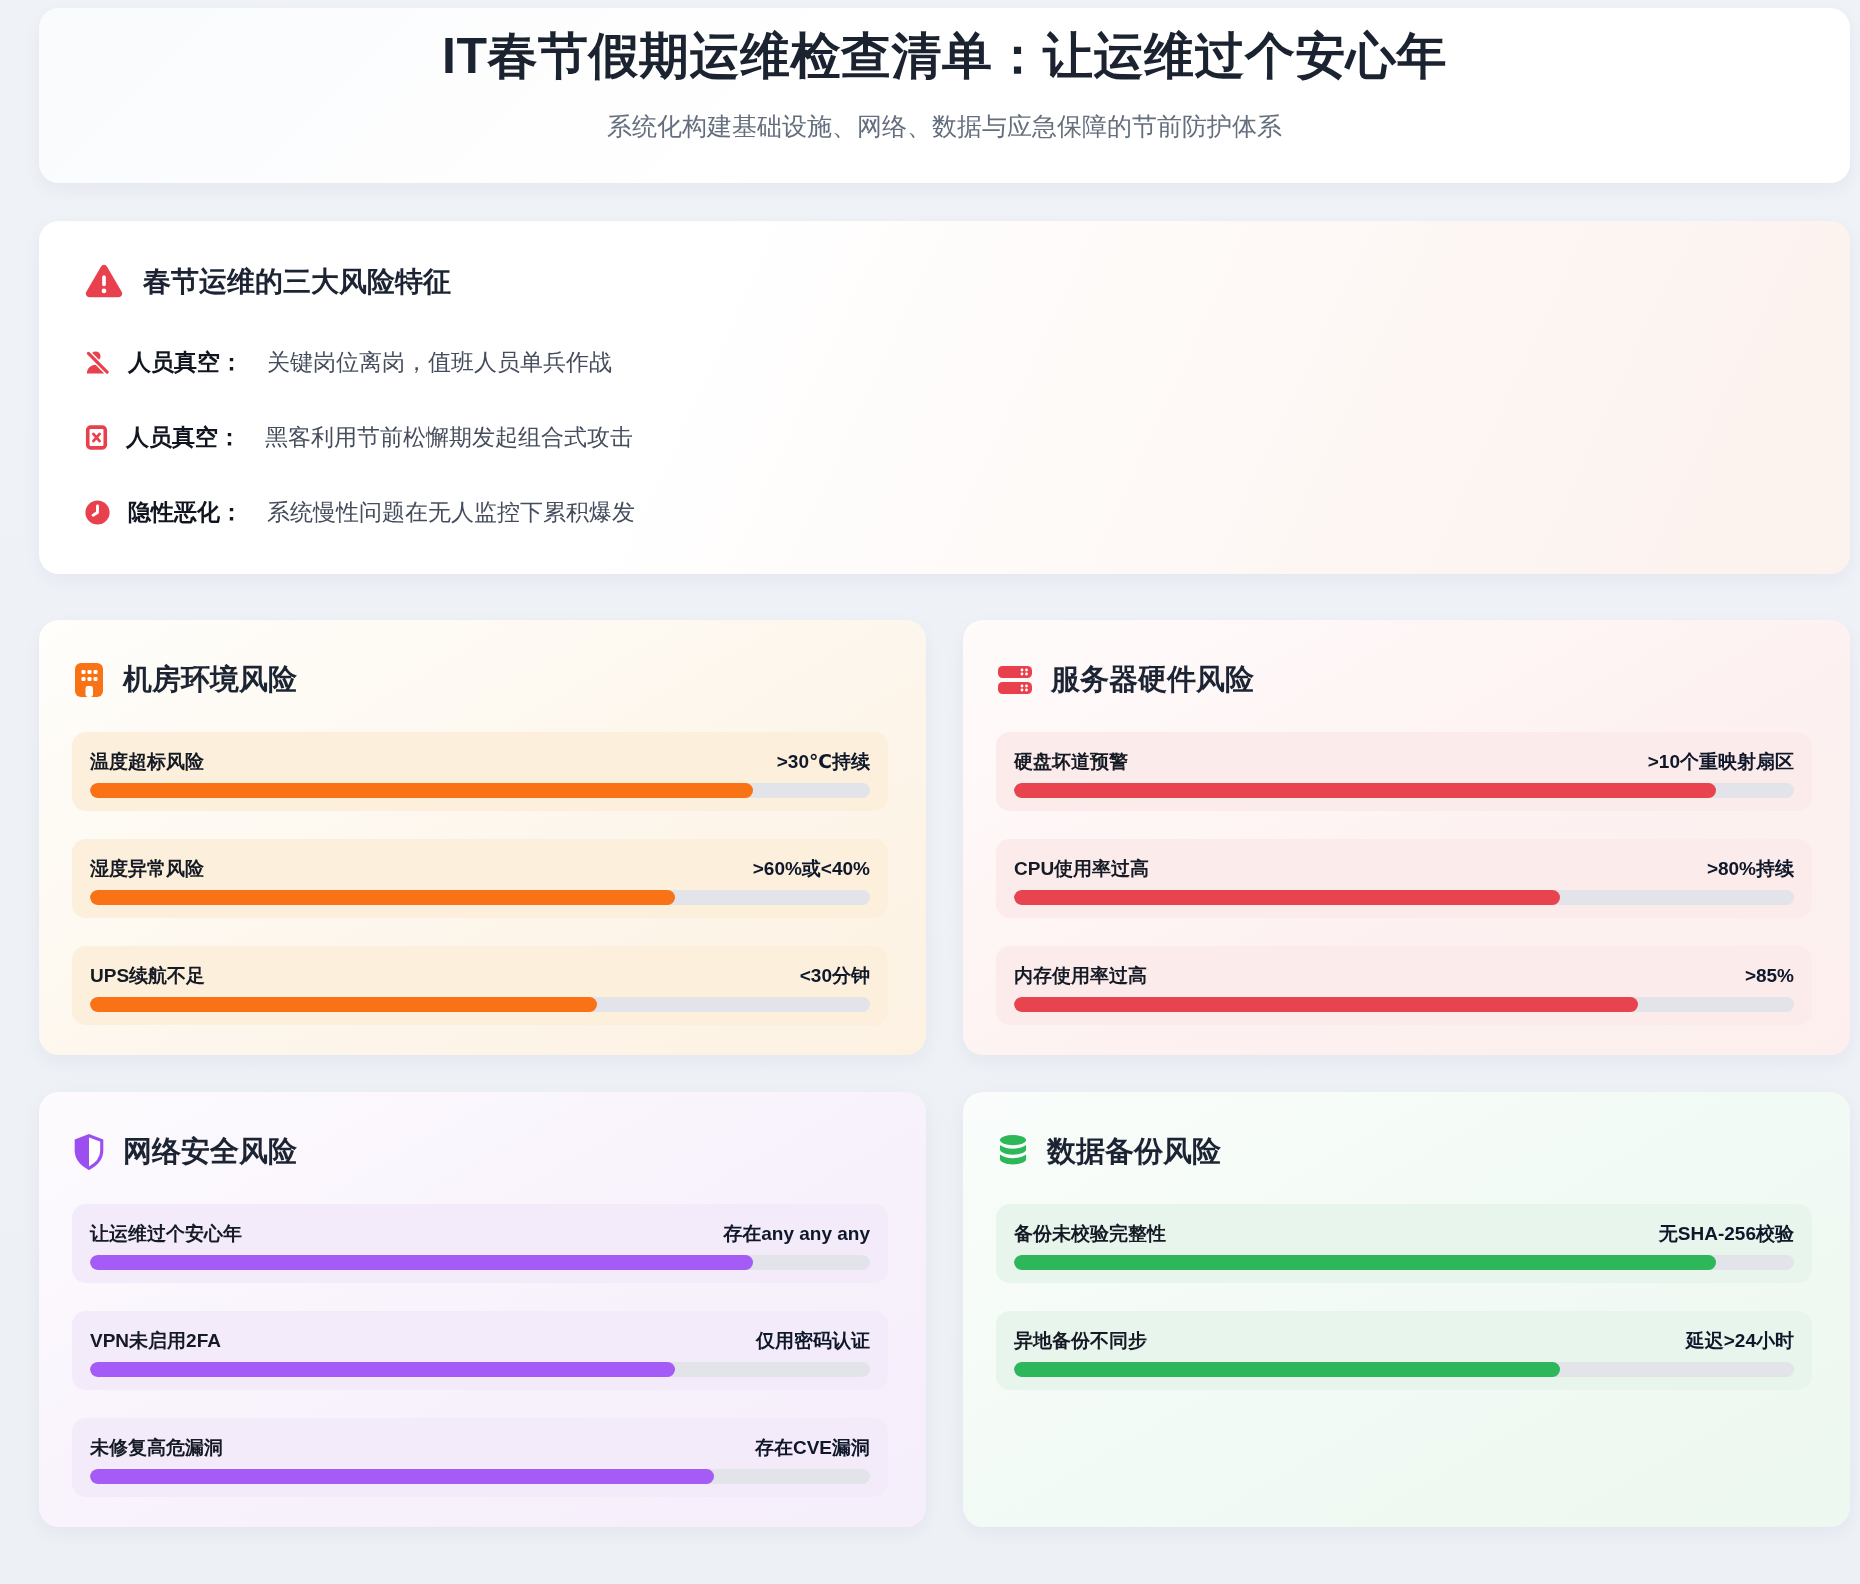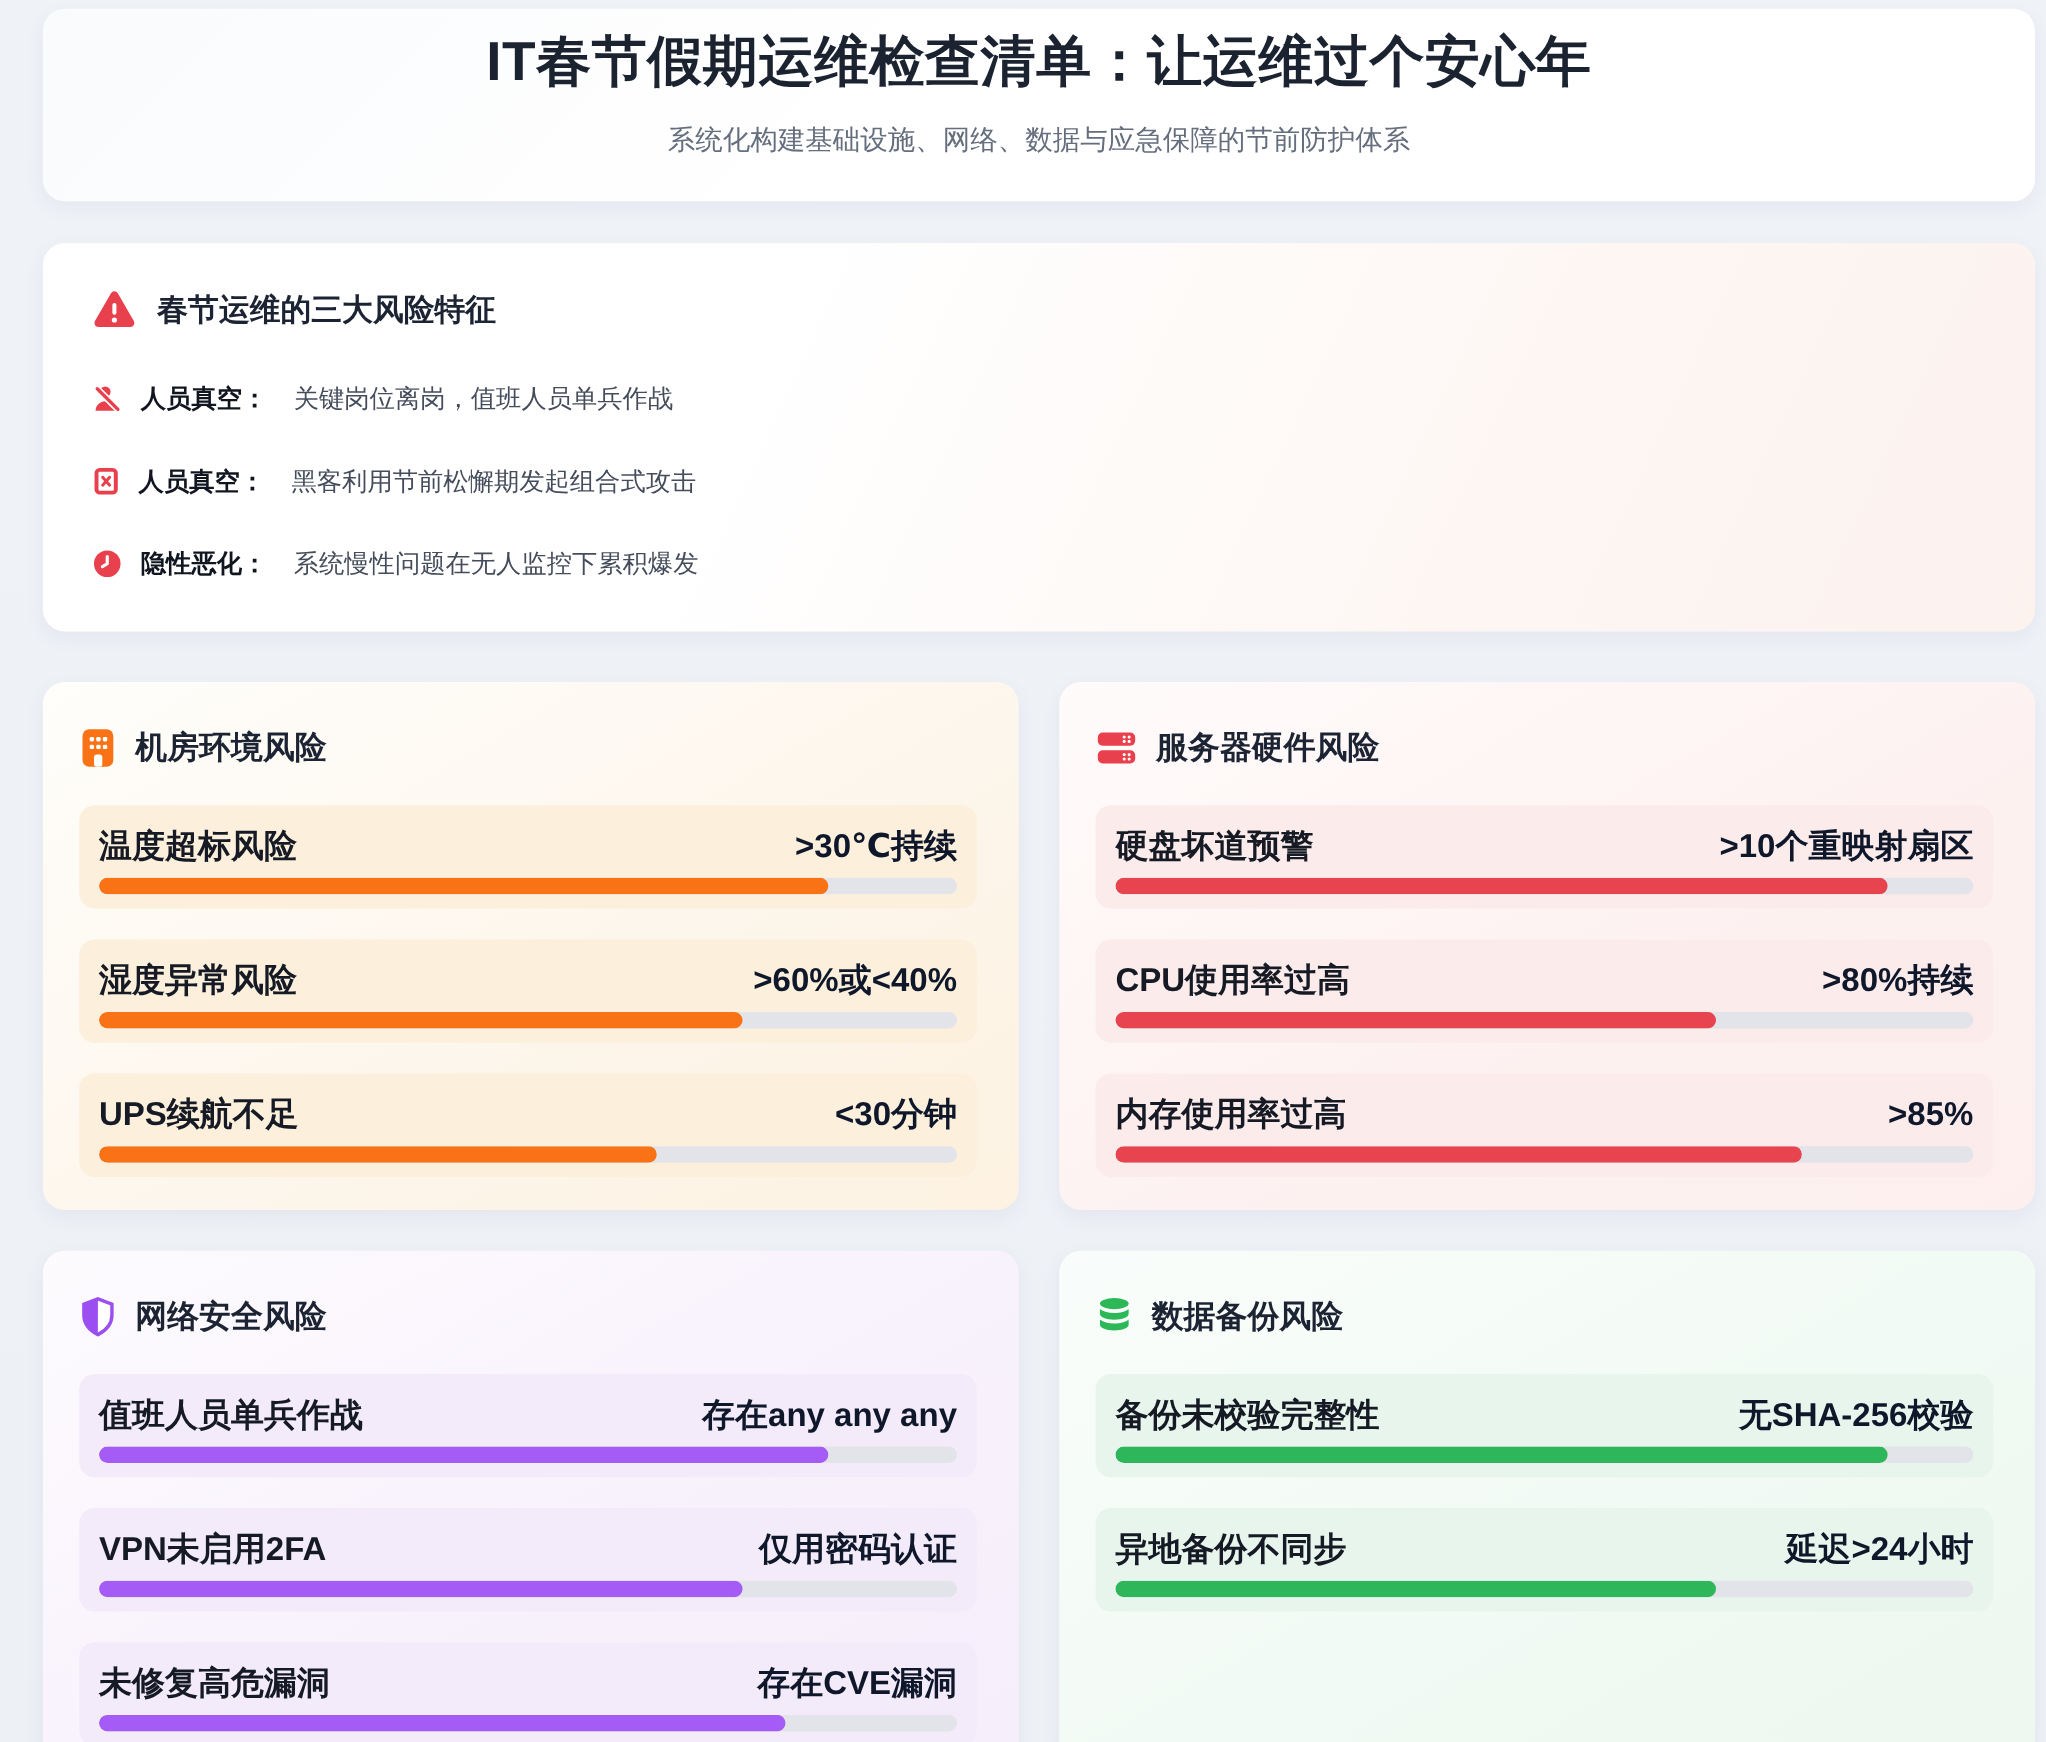--- a/index.html
+++ b/index.html
@@ -59,21 +59,21 @@
 
   .stat { border-radius:14px; padding:17px 18px 13px; margin-top:28px; }
   .stat:first-of-type { margin-top:0; }
   .orange .stat { background:#fcefdc; }
   .red    .stat { background:#fbebea; }
   .purple .stat { background:#f3ebfa; }
   .green  .stat { background:#e8f5ed; }
 
   .stat-top {
     display:flex; justify-content:space-between; align-items:baseline;
-    font-size:30px; font-weight:700; color:#151a24; margin-bottom:8px;
+    font-size:19px; font-weight:700; color:#151a24; margin-bottom:8px;
   }
   .stat-value { font-weight:700; color:#0f172a; }
   .bar { height:15px; border-radius:9px; background:#e2e4e9; overflow:hidden; }
   .fill { height:100%; border-radius:9px; }
 </style>
 </head>
 <body>
 
 <div class="page">
 
@@ -232,21 +232,21 @@
           <svg width="34" height="38" viewBox="0 0 24 26">
             <path d="M12 1.5l9 3.4v7.1c0 5.6-3.7 9.7-9 12.5-5.3-2.8-9-6.9-9-12.5V4.9z" fill="#fff" stroke="#9b4ff0" stroke-width="2.2"></path>
             <path d="M12 1.5 3 4.9v7.1c0 5.6 3.7 9.7 9 12.5z" fill="#9b4ff0"></path>
           </svg>
         </span>
         <h2 class="risk-title">网络安全风险</h2>
       </div>
 
       <div class="stat">
         <div class="stat-top">
-          <span class="stat-label">值班人员单兵作战</span>
+          <span class="stat-label">让运维过个安心年</span>
           <span class="stat-value">存在any any any</span>
         </div>
         <div class="bar">
           <div class="fill" style="width: 85%; background: rgb(165, 91, 245);"></div>
         </div>
       </div>
       <div class="stat">
         <div class="stat-top">
           <span class="stat-label">VPN未启用2FA</span>
           <span class="stat-value">仅用密码认证</span>

